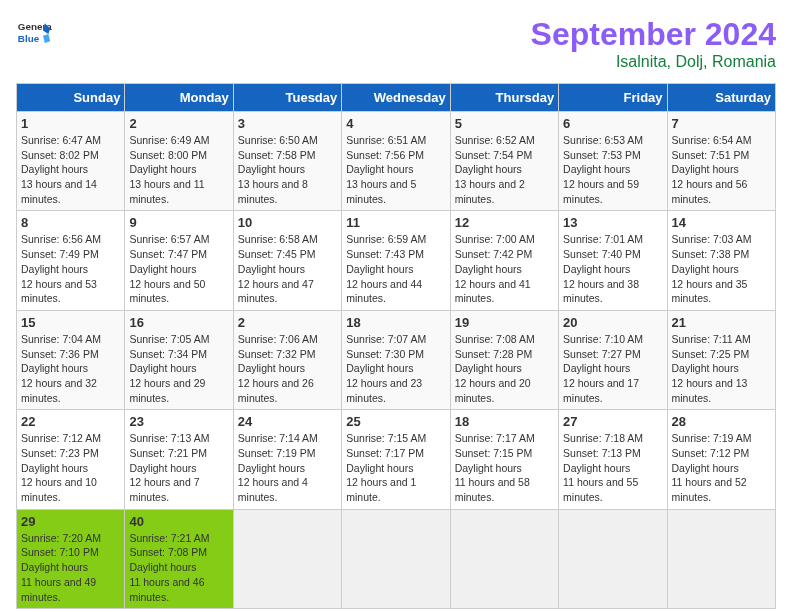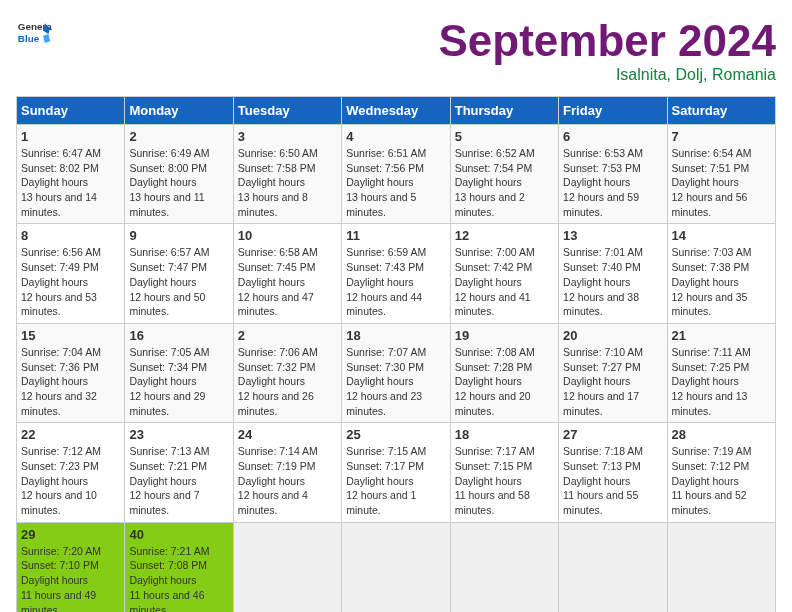--- a/index.html
+++ b/index.html
@@ -20,38 +20,38 @@
       display: flex;
       align-items: center;
       gap: 4px;
     }
     .logo-icon {
       width: 36px;
       height: 36px;
     }
     .title-block { text-align: right; }
     .month-title {
-      font-size: 44px;
+      font-size: 32px;
       font-weight: bold;
-      color: #701a75;
+      color: #8b5cf6;
     }
     .subtitle {
       font-size: 16px;
       color: #15803d;
     }
     table {
       width: 100%;
       border-collapse: collapse;
       font-size: 11px;
     }
     thead tr th {
       background-color: #1565c0;
       color: #fff;
       padding: 6px 4px;
-      text-align: left;
+      text-align: right;
       font-size: 13px;
       font-weight: bold;
       border: 1px solid #ccc;
     }
     tbody tr td {
       border: 1px solid #ccc;
       vertical-align: top;
       padding: 4px;
       height: 88px;
       width: calc(100% / 7);

